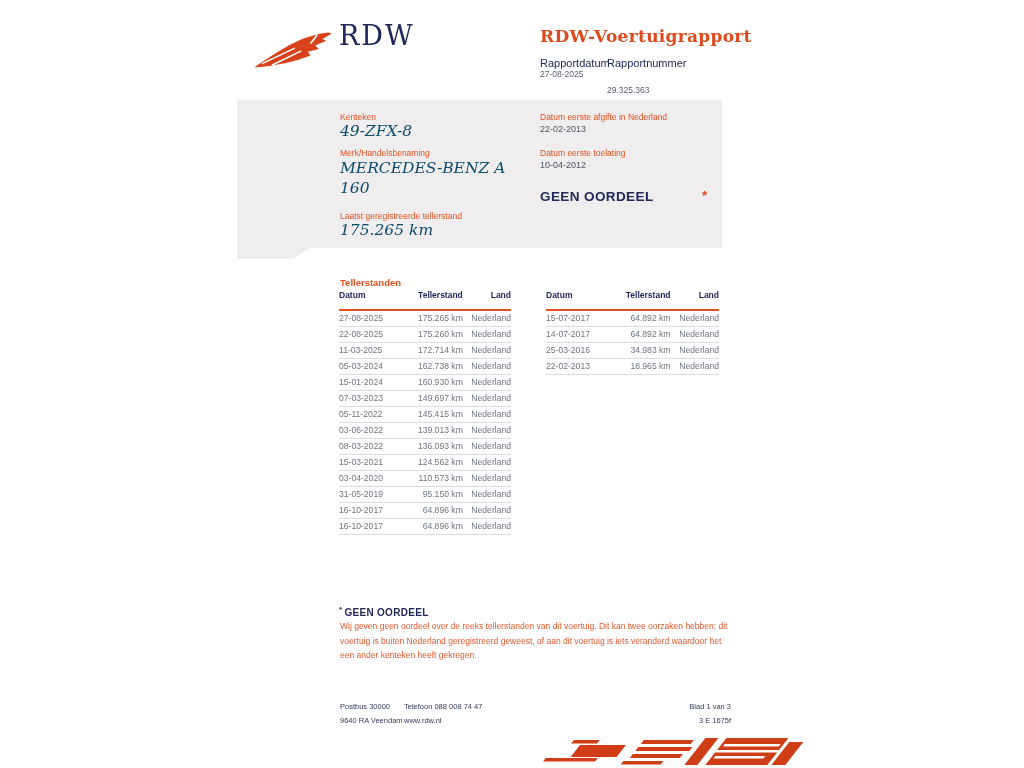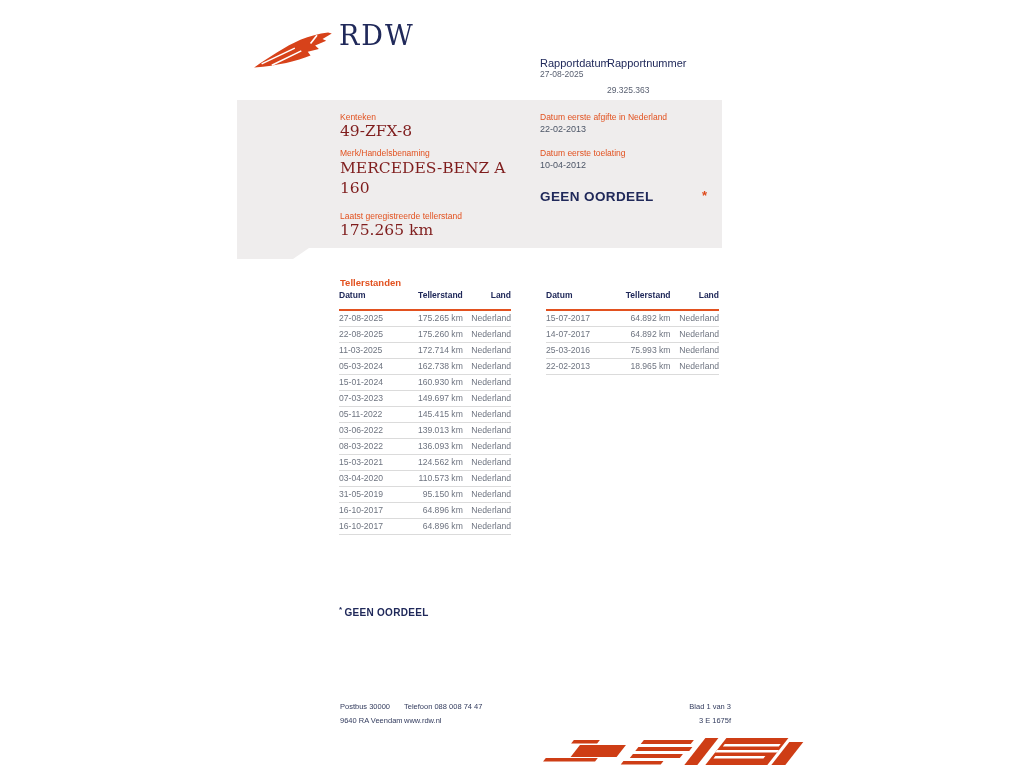--- a/index.html
+++ b/index.html
@@ -24,21 +24,21 @@
   .hdr-value { font-size:8.5px; color:#5A6172; }
 
   
   .grey-box { left:237px; top:100px; width:485px; height:148px; background:#EFEDED; }
   .grey-tail {
     left:237px; top:248px; width:72px; height:11px; background:#EFEDED;
     clip-path:polygon(0 0, 100% 0, calc(100% - 16px) 100%, 0 100%);
   }
   .fld-label { font-weight:normal; font-size:8.5px; color:#E2511F; }
   .fld-big {
-    font-family:"DejaVu Serif", serif; font-size:15.5px; color:#7f1d1d; line-height:20px;
+    font-family:"DejaVu Serif", serif; font-size:15.5px; color:#0c4a6e; line-height:20px;font-style:italic;
   }
   .fld-small { font-size:9px; color:#4C5566; }
   .verdict { font-weight:bold; font-size:13.5px; color:#20295A; letter-spacing:0.4px; }
   .verdict-star { color:#DE4A1B; font-size:13px; font-weight:bold; }
 
   
   .section-title { font-weight:bold; font-size:9.5px; color:#E2511F; }
   table.km-table { border-collapse:collapse; table-layout:fixed; }
   table.km-table th {
     font-weight:bold; font-size:8.5px; color:#20295A; text-align:left;
@@ -72,20 +72,21 @@
 <div class="page">
 
   <svg class="abs logo-bird" viewBox="0 0 88 52" xmlns="http://www.w3.org/2000/svg">
     <path fill="#D7421A" d="M2 45 C18 34 36 22 52 15 C62 11 72 8 82 7 L86 8 L76 14 L80 16 L68 21 L72 25 L60 28 L63 32 C48 38 28 43 2 45 Z"></path>
     <path stroke="#ffffff" stroke-width="1.6" fill="none" d="M10 41 L46 24"></path>
     <path stroke="#ffffff" stroke-width="1.6" fill="none" d="M21 42.5 L53 27"></path>
     <path stroke="#ffffff" stroke-width="1.8" fill="none" d="M70 10 L63 19"></path>
   </svg>
   <div class="abs logo-text">RDW</div>
 
+  <div class="abs doc-title">RDW-Voertuigrapport</div>
   <div class="abs hdr-label" style="left:540px; top:57px;">Rapportdatum</div>
   <div class="abs hdr-label" style="left:607px; top:57px;">Rapportnummer</div>
   <div class="abs hdr-value" style="left:540px; top:69px;">27-08-2025</div>
   <div class="abs hdr-value" style="left:607px; top:85px;">29.325.363</div>
 
   <div class="abs grey-box"></div>
   <div class="abs grey-tail"></div>
 
   <div class="abs fld-label" style="left:340px; top:112px;">Kenteken</div>
   <div class="abs fld-big" style="left:340px; top:121px;">49-ZFX-8</div>
@@ -203,32 +204,33 @@
         <td class="col-tellerstand">64.892 km</td>
         <td class="col-land">Nederland</td>
       </tr>
         <tr>
         <td class="col-datum">14-07-2017</td>
         <td class="col-tellerstand">64.892 km</td>
         <td class="col-land">Nederland</td>
       </tr>
         <tr>
         <td class="col-datum">25-03-2016</td>
-        <td class="col-tellerstand">75.993 km</td>
+        <td class="col-tellerstand">34.983 km</td>
         <td class="col-land">Nederland</td>
       </tr>
         <tr>
         <td class="col-datum">22-02-2013</td>
         <td class="col-tellerstand">18.965 km</td>
         <td class="col-land">Nederland</td>
       </tr>
       </tbody>
   </table>
 
   <div class="abs footnote-title" style="left:339px; top:605px;"><span class="footnote-star">*</span><span>GEEN OORDEEL</span></div>
+  <div class="abs footnote-text" style="left:340px; top:619px;">Wij geven geen oordeel over de reeks tellerstanden van dit voertuig. Dit kan twee oorzaken hebben: dit voertuig is buiten Nederland geregistreerd geweest, of aan dit voertuig is iets veranderd waardoor het een ander kenteken heeft gekregen.</div>
 
   <div class="abs ft" style="left:340px; top:700px;">Postbus 30000</div>
   <div class="abs ft" style="left:340px; top:714px;">9640 RA Veendam</div>
   <div class="abs ft" style="left:404px; top:700px;">Telefoon 088 008 74 47</div>
   <div class="abs ft" style="left:404px; top:714px;">www.rdw.nl</div>
   <div class="abs ft ft-right" style="left:641px; top:700px;">Blad 1 van 3</div>
   <div class="abs ft ft-right" style="left:641px; top:714px;">3 E 1675f</div>
 
   <svg class="abs stripes" viewBox="0 0 277 32" xmlns="http://www.w3.org/2000/svg">
     <g fill="#CE3D15" transform="translate(30,0) skewX(-38)">

